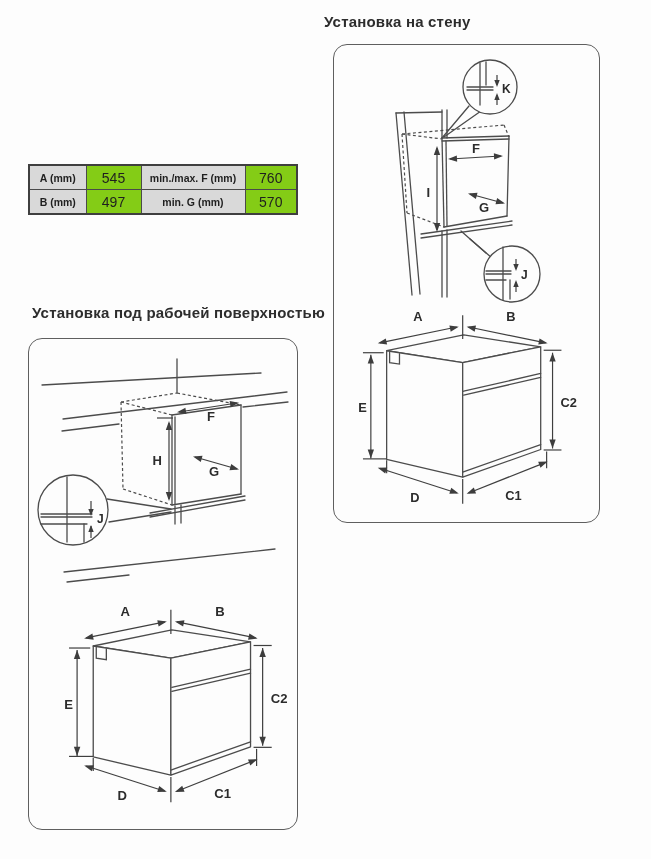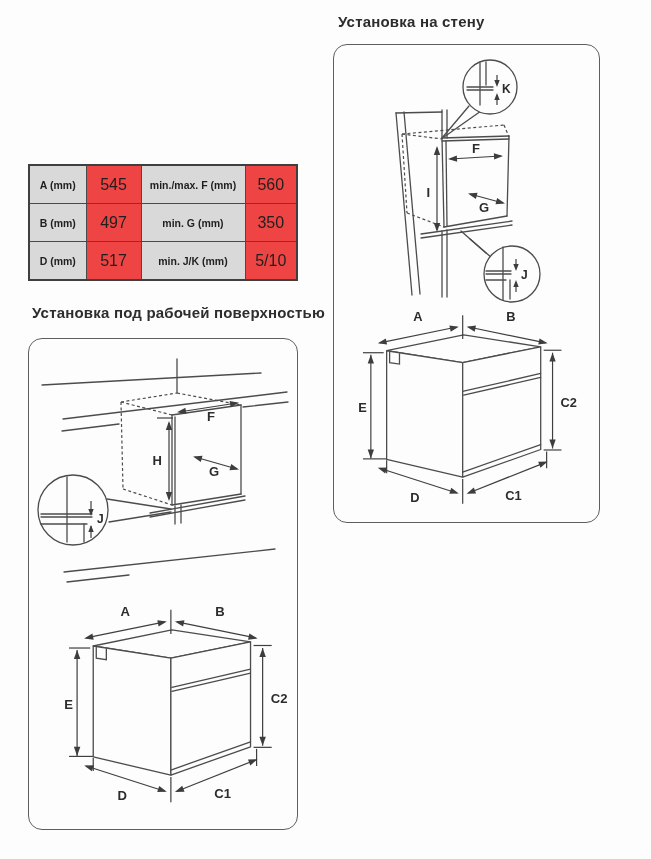--- a/index.html
+++ b/index.html
@@ -2,23 +2,23 @@
 <html><head>
 <meta charset="utf-8">
 <style>
   html,body{margin:0;padding:0;background:#ffffff;}
   .page{position:relative;width:651px;height:859px;background:#fdfdfd;
         font-family:"Liberation Sans",sans-serif;overflow:hidden;}
   .sec-title{position:absolute;font-weight:bold;font-size:15px;color:#2d2d2d;letter-spacing:.2px;}
   .panel{position:absolute;border:1.6px solid #5f5f5f;border-radius:14px;background:#fdfdfd;}
   table.dims{position:absolute;border-collapse:collapse;table-layout:fixed;border:2px solid #3f3f3f;}
   table.dims td{border:1.2px solid #4a4a4a;text-align:center;vertical-align:middle;
-        height:23px;padding:7px;color:#1f1f1f;overflow:hidden;white-space:nowrap;}
+        height:23px;padding:0;color:#1f1f1f;overflow:hidden;white-space:nowrap;}
   td.lab{background:#d9d9d9;font-weight:bold;font-size:10.5px;}
-  td.val{font-size:16px;font-weight:400;background:#ef4444;}
+  td.val{font-size:14px;font-weight:400;background:#84cc16;}
   svg{position:absolute;overflow:visible;}
   .ln{stroke:#4c4c4c;stroke-width:1.3;fill:none;stroke-linecap:round;}
   .dsh{stroke:#4c4c4c;stroke-width:1.2;fill:none;stroke-dasharray:3,2.5;}
   .dim{stroke:#3f3f3f;stroke-width:1.2;fill:none;}
   .ah{fill:#3d3d3d;stroke:none;}
   .face{fill:#fdfdfd;stroke:#4c4c4c;stroke-width:1.3;stroke-linejoin:round;}
   .mask{fill:#fdfdfd;stroke:#4c4c4c;stroke-width:1.3;}
   text.dl{font-family:"Liberation Sans",sans-serif;font-weight:bold;font-size:13px;fill:#2c2c2c;}
   text.dl.sm{font-size:12px;}
 </style>
@@ -32,39 +32,33 @@
         <col style="width:57px">
         <col style="width:55px">
         <col style="width:104px">
         <col style="width:52px">
       </colgroup>
     <tbody>
         <tr>
       <td class="lab">A (mm)</td>
       <td class="val">545</td>
       <td class="lab">min./max. F (mm)</td>
-      <td class="val">560</td>
+      <td class="val">760</td>
     </tr>
     <tr>
       <td class="lab">B (mm)</td>
       <td class="val">497</td>
       <td class="lab">min. G (mm)</td>
-      <td class="val">350</td>
-    </tr>
-    <tr>
-      <td class="lab">D (mm)</td>
-      <td class="val">517</td>
-      <td class="lab">min. J/K (mm)</td>
-      <td class="val">5/10</td>
+      <td class="val">570</td>
     </tr>
   </tbody>
     </table>
 
   <div class="sec-title" style="left:32px;top:304px;">Установка под рабочей поверхностью</div>
-  <div class="sec-title" style="left:338px;top:13px;">Установка на стену</div>
+  <div class="sec-title" style="left:324px;top:13px;">Установка на стену</div>
 
   <div class="panel" style="left:28px;top:338px;width:268px;height:490px;">
 
     <svg style="left:0;top:6px;" width="265" height="250" viewBox="0 0 265 250">
 
       <line class="ln" x1="13" y1="40" x2="232" y2="28"></line>
       <line class="ln" x1="34" y1="74" x2="258" y2="47"></line>
       <line class="ln" x1="33" y1="86" x2="90" y2="79"></line>
       <line class="ln" x1="214" y1="62" x2="259" y2="57"></line>
       <line class="ln" x1="148" y1="14" x2="148" y2="48"></line>

